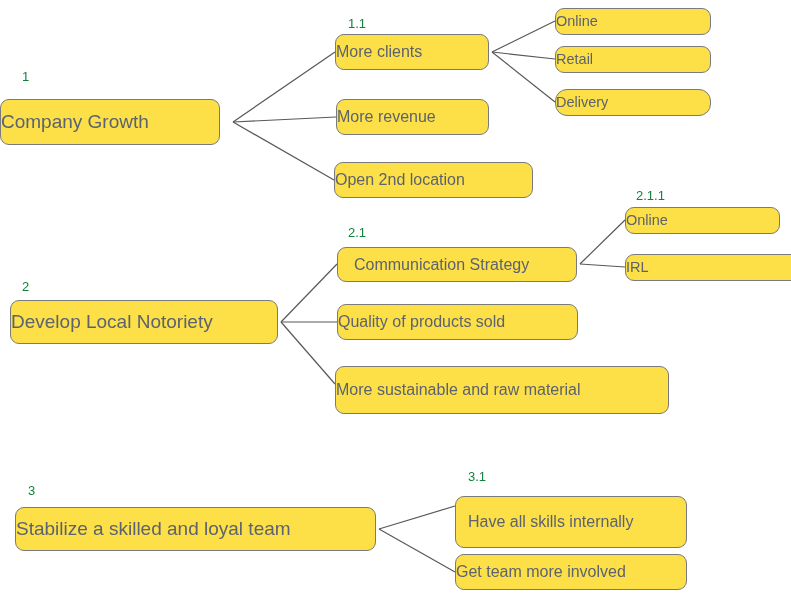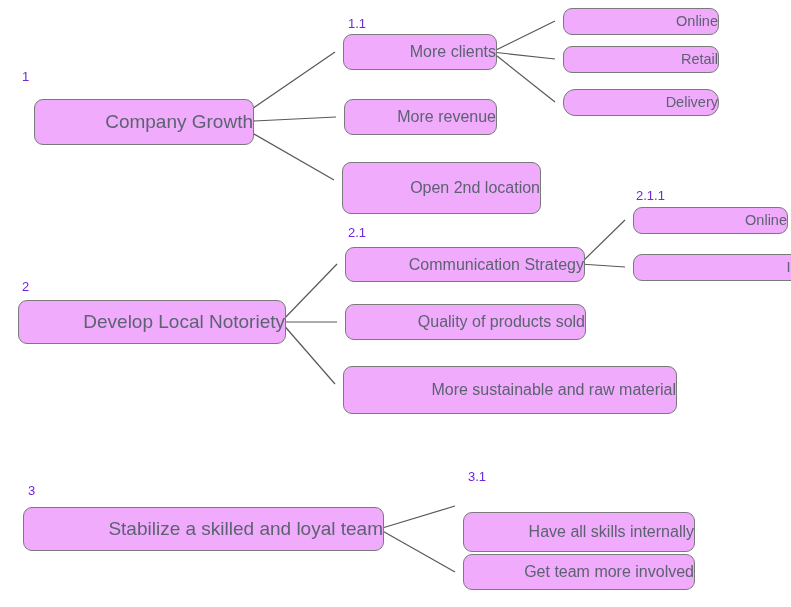--- a/index.html
+++ b/index.html
@@ -23,36 +23,35 @@
     top: 0;
     width: 791px;
     height: 607px;
     pointer-events: none;
   }
   .node {
     position: absolute;
     box-sizing: border-box;
     border: 1.3px solid #7a7a7a;
     border-radius: 9px;
-    background: #f0abfc;
+    background: #fde047;
     color: #5c6270;
     display: flex;
     align-items: center;
-    justify-content: flex-end;
+    justify-content: flex-start;
     text-align: center;
     line-height: 1.1;
     white-space: nowrap;
-    margin-left: 8px;
   }
   .node-l1 { font-size: 19px; }
   .node-l2 { font-size: 16px; }
   .node-l3 { font-size: 14.5px; }
   .tag {
     position: absolute;
-    color: #6d28d9;
+    color: #15803d;
     font-size: 13px;
     line-height: 1;
     white-space: nowrap;
   }
 </style>
 </head>
 <body>
 
 <div id="canvas">
   <svg id="edges" width="791" height="607" viewBox="0 0 791 607">
@@ -64,30 +63,30 @@
       <line x1="492" y1="52" x2="555" y2="102" stroke="#585858" stroke-width="1.2"></line>
       <line x1="281" y1="322" x2="337" y2="264" stroke="#585858" stroke-width="1.2"></line>
       <line x1="281" y1="322" x2="337" y2="322" stroke="#585858" stroke-width="1.2"></line>
       <line x1="281" y1="322" x2="335" y2="384" stroke="#585858" stroke-width="1.2"></line>
       <line x1="580" y1="264" x2="625" y2="220" stroke="#585858" stroke-width="1.2"></line>
       <line x1="580" y1="264" x2="625" y2="267" stroke="#585858" stroke-width="1.2"></line>
       <line x1="379" y1="529" x2="455" y2="506" stroke="#585858" stroke-width="1.2"></line>
       <line x1="379" y1="529" x2="455" y2="572" stroke="#585858" stroke-width="1.2"></line>
     </svg>
   <div id="nodes-layer">
-      <div class="node node-l1" style="left: 26px; top: 99px; width: 220px; height: 46px; padding-left: 35px;">
+      <div class="node node-l1" style="left: 0; top: 99px; width: 220px; height: 46px;">
         <span>Company Growth</span>
       </div>
       <div class="node node-l2" style="left: 335px; top: 34px; width: 154px; height: 36px;">
         <span>More clients</span>
       </div>
       <div class="node node-l2" style="left: 336px; top: 99px; width: 153px; height: 36px;">
         <span>More revenue</span>
       </div>
-      <div class="node node-l2" style="left: 334px; top: 162px; width: 199px; height: 52px;">
+      <div class="node node-l2" style="left: 334px; top: 162px; width: 199px; height: 36px;">
         <span>Open 2nd location</span>
       </div>
       <div class="node node-l3" style="left: 555px; top: 8px; width: 156px; height: 27px;">
         <span>Online</span>
       </div>
       <div class="node node-l3" style="left: 555px; top: 46px; width: 156px; height: 27px;">
         <span>Retail</span>
       </div>
       <div class="node node-l3" style="left: 555px; top: 89px; width: 156px; height: 27px; border-radius: 12px;">
         <span>Delivery</span>
@@ -106,21 +105,21 @@
       </div>
       <div class="node node-l3" style="left: 625px; top: 207px; width: 155px; height: 27px;">
         <span>Online</span>
       </div>
       <div class="node node-l3" style="left: 625px; top: 254px; width: 177px; height: 27px;">
         <span>IRL</span>
       </div>
       <div class="node node-l1" style="left: 15px; top: 507px; width: 361px; height: 44px;">
         <span>Stabilize a skilled and loyal team</span>
       </div>
-      <div class="node node-l2" style="left: 455px; top: 512px; width: 232px; height: 40px;">
+      <div class="node node-l2" style="left: 455px; top: 496px; width: 232px; height: 52px; padding-left: 12px;">
         <span>Have all skills internally</span>
       </div>
       <div class="node node-l2" style="left: 455px; top: 554px; width: 232px; height: 36px;">
         <span>Get team more involved</span>
       </div>
     </div>
   <div id="tags-layer">
       <div class="tag" style="left: 22px; top: 70px;">1</div>
       <div class="tag" style="left: 348px; top: 17px;">1.1</div>
       <div class="tag" style="left: 22px; top: 280px;">2</div>

